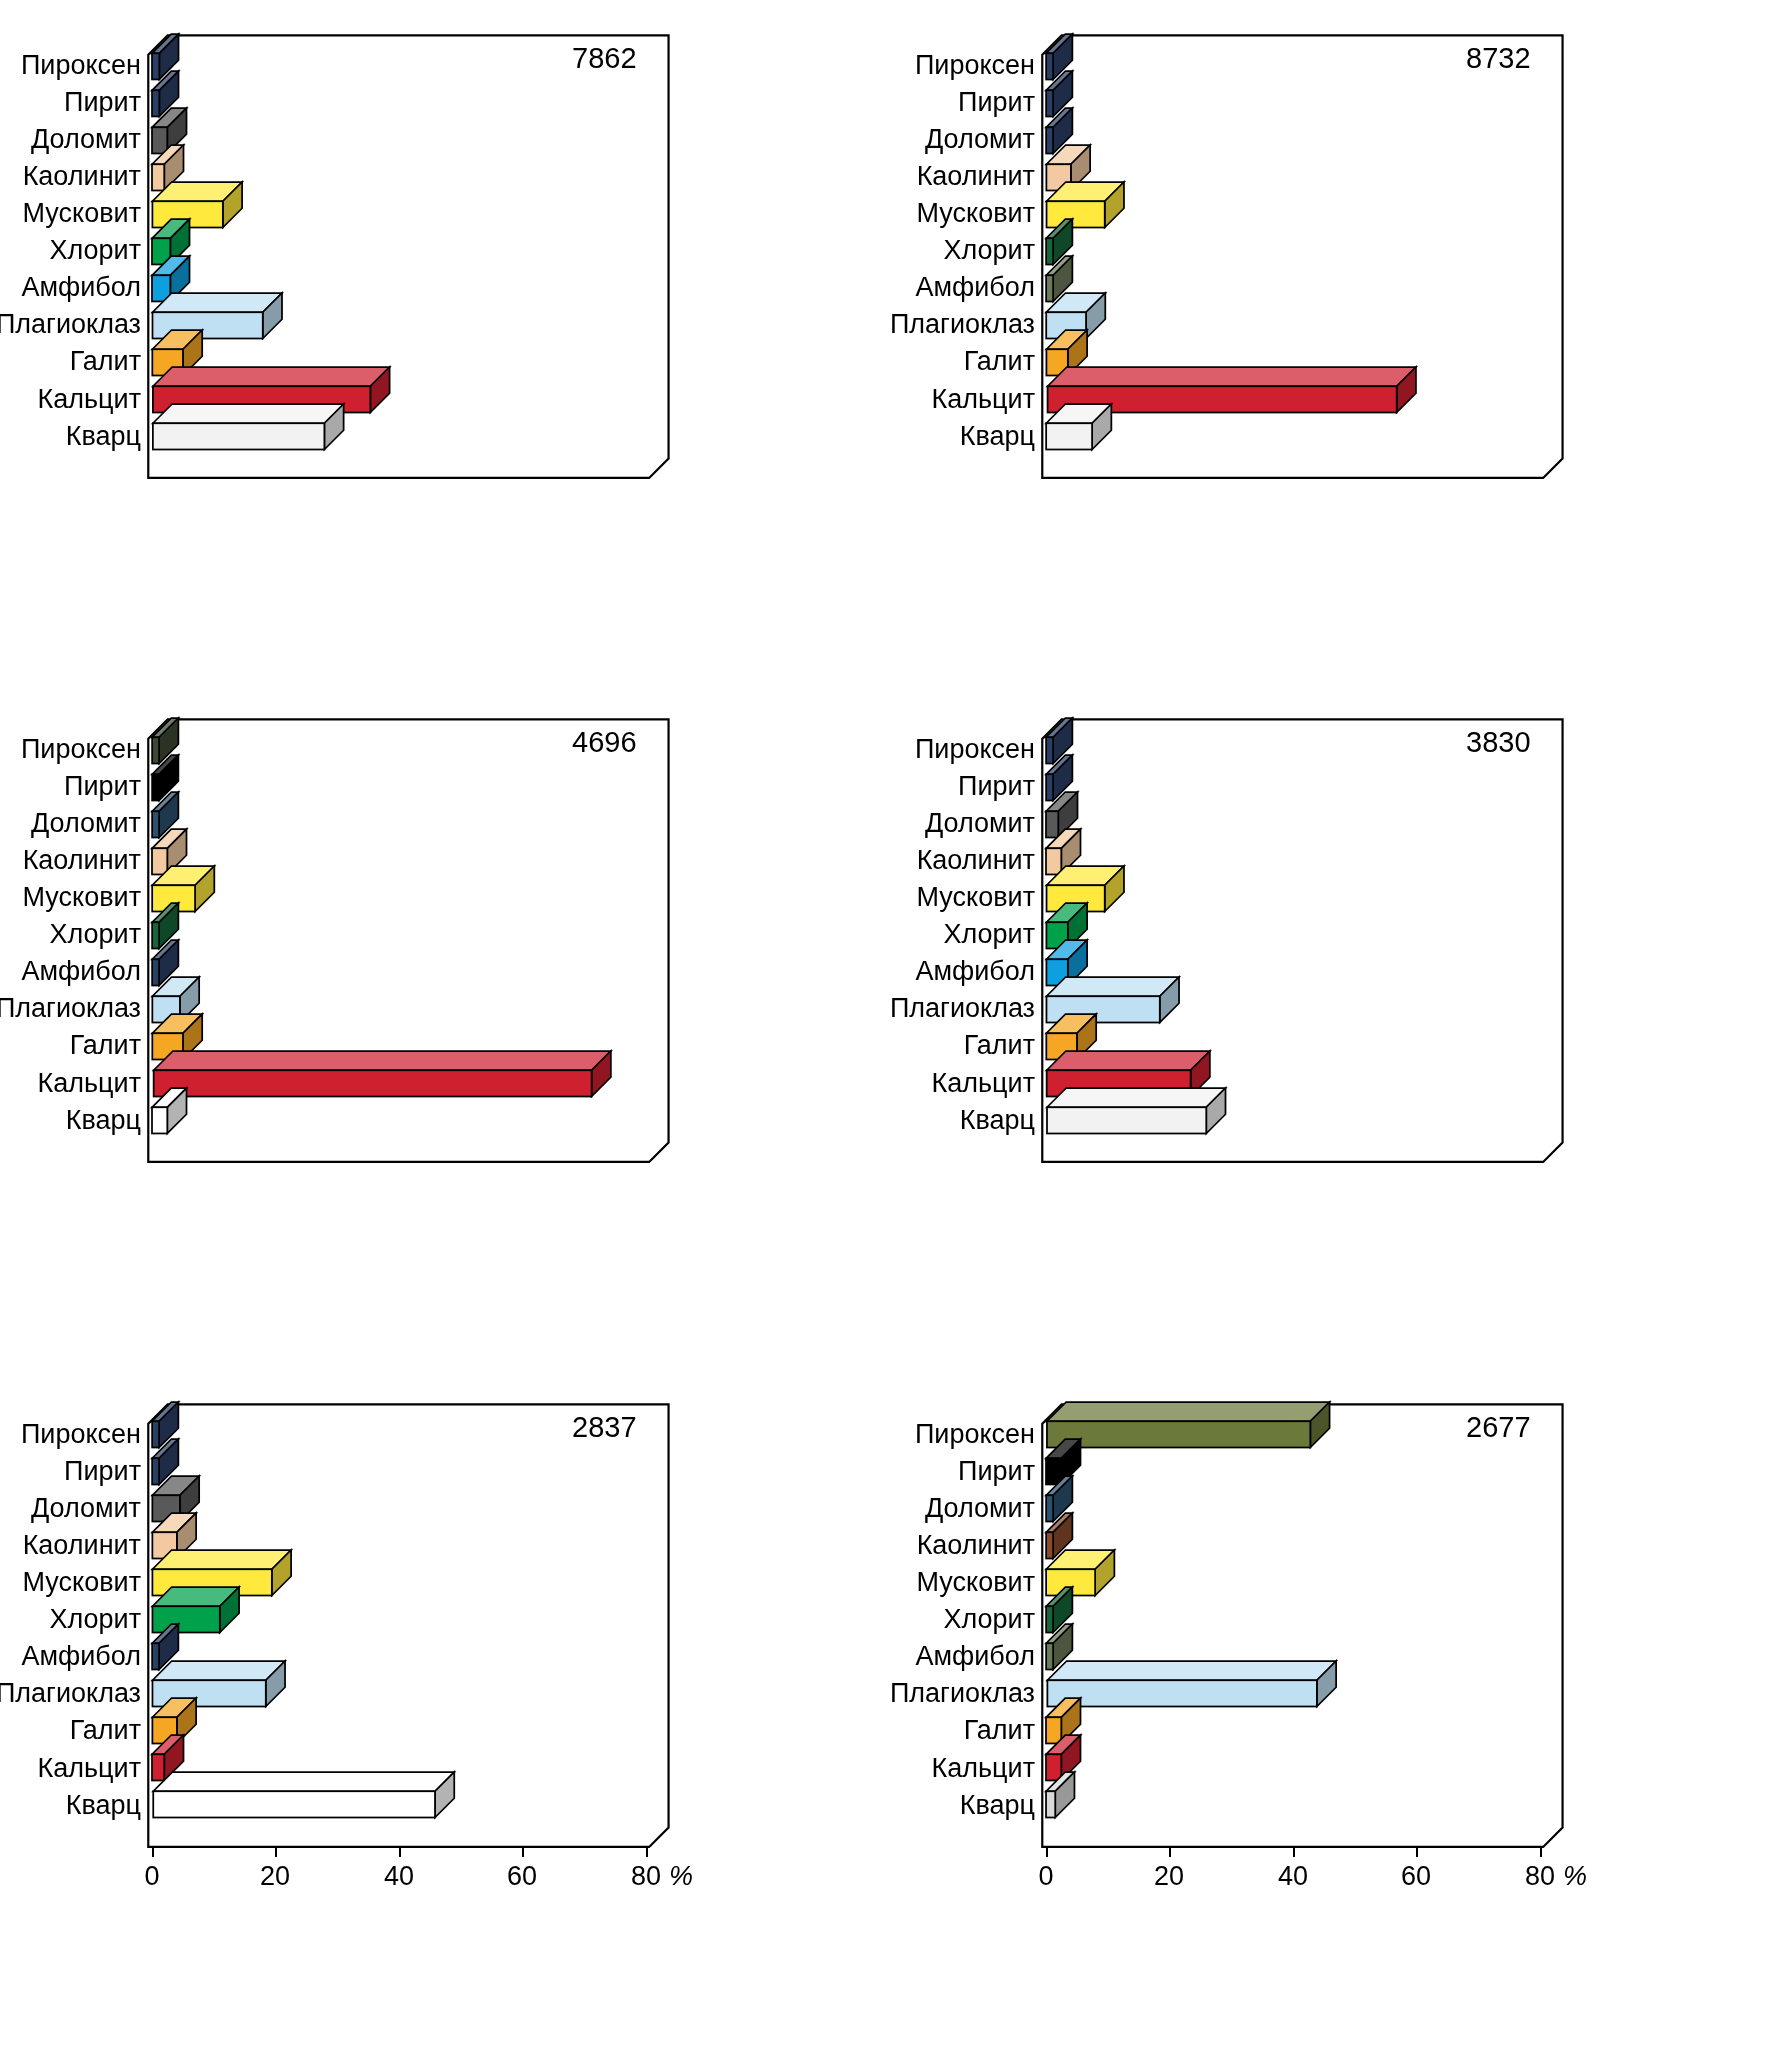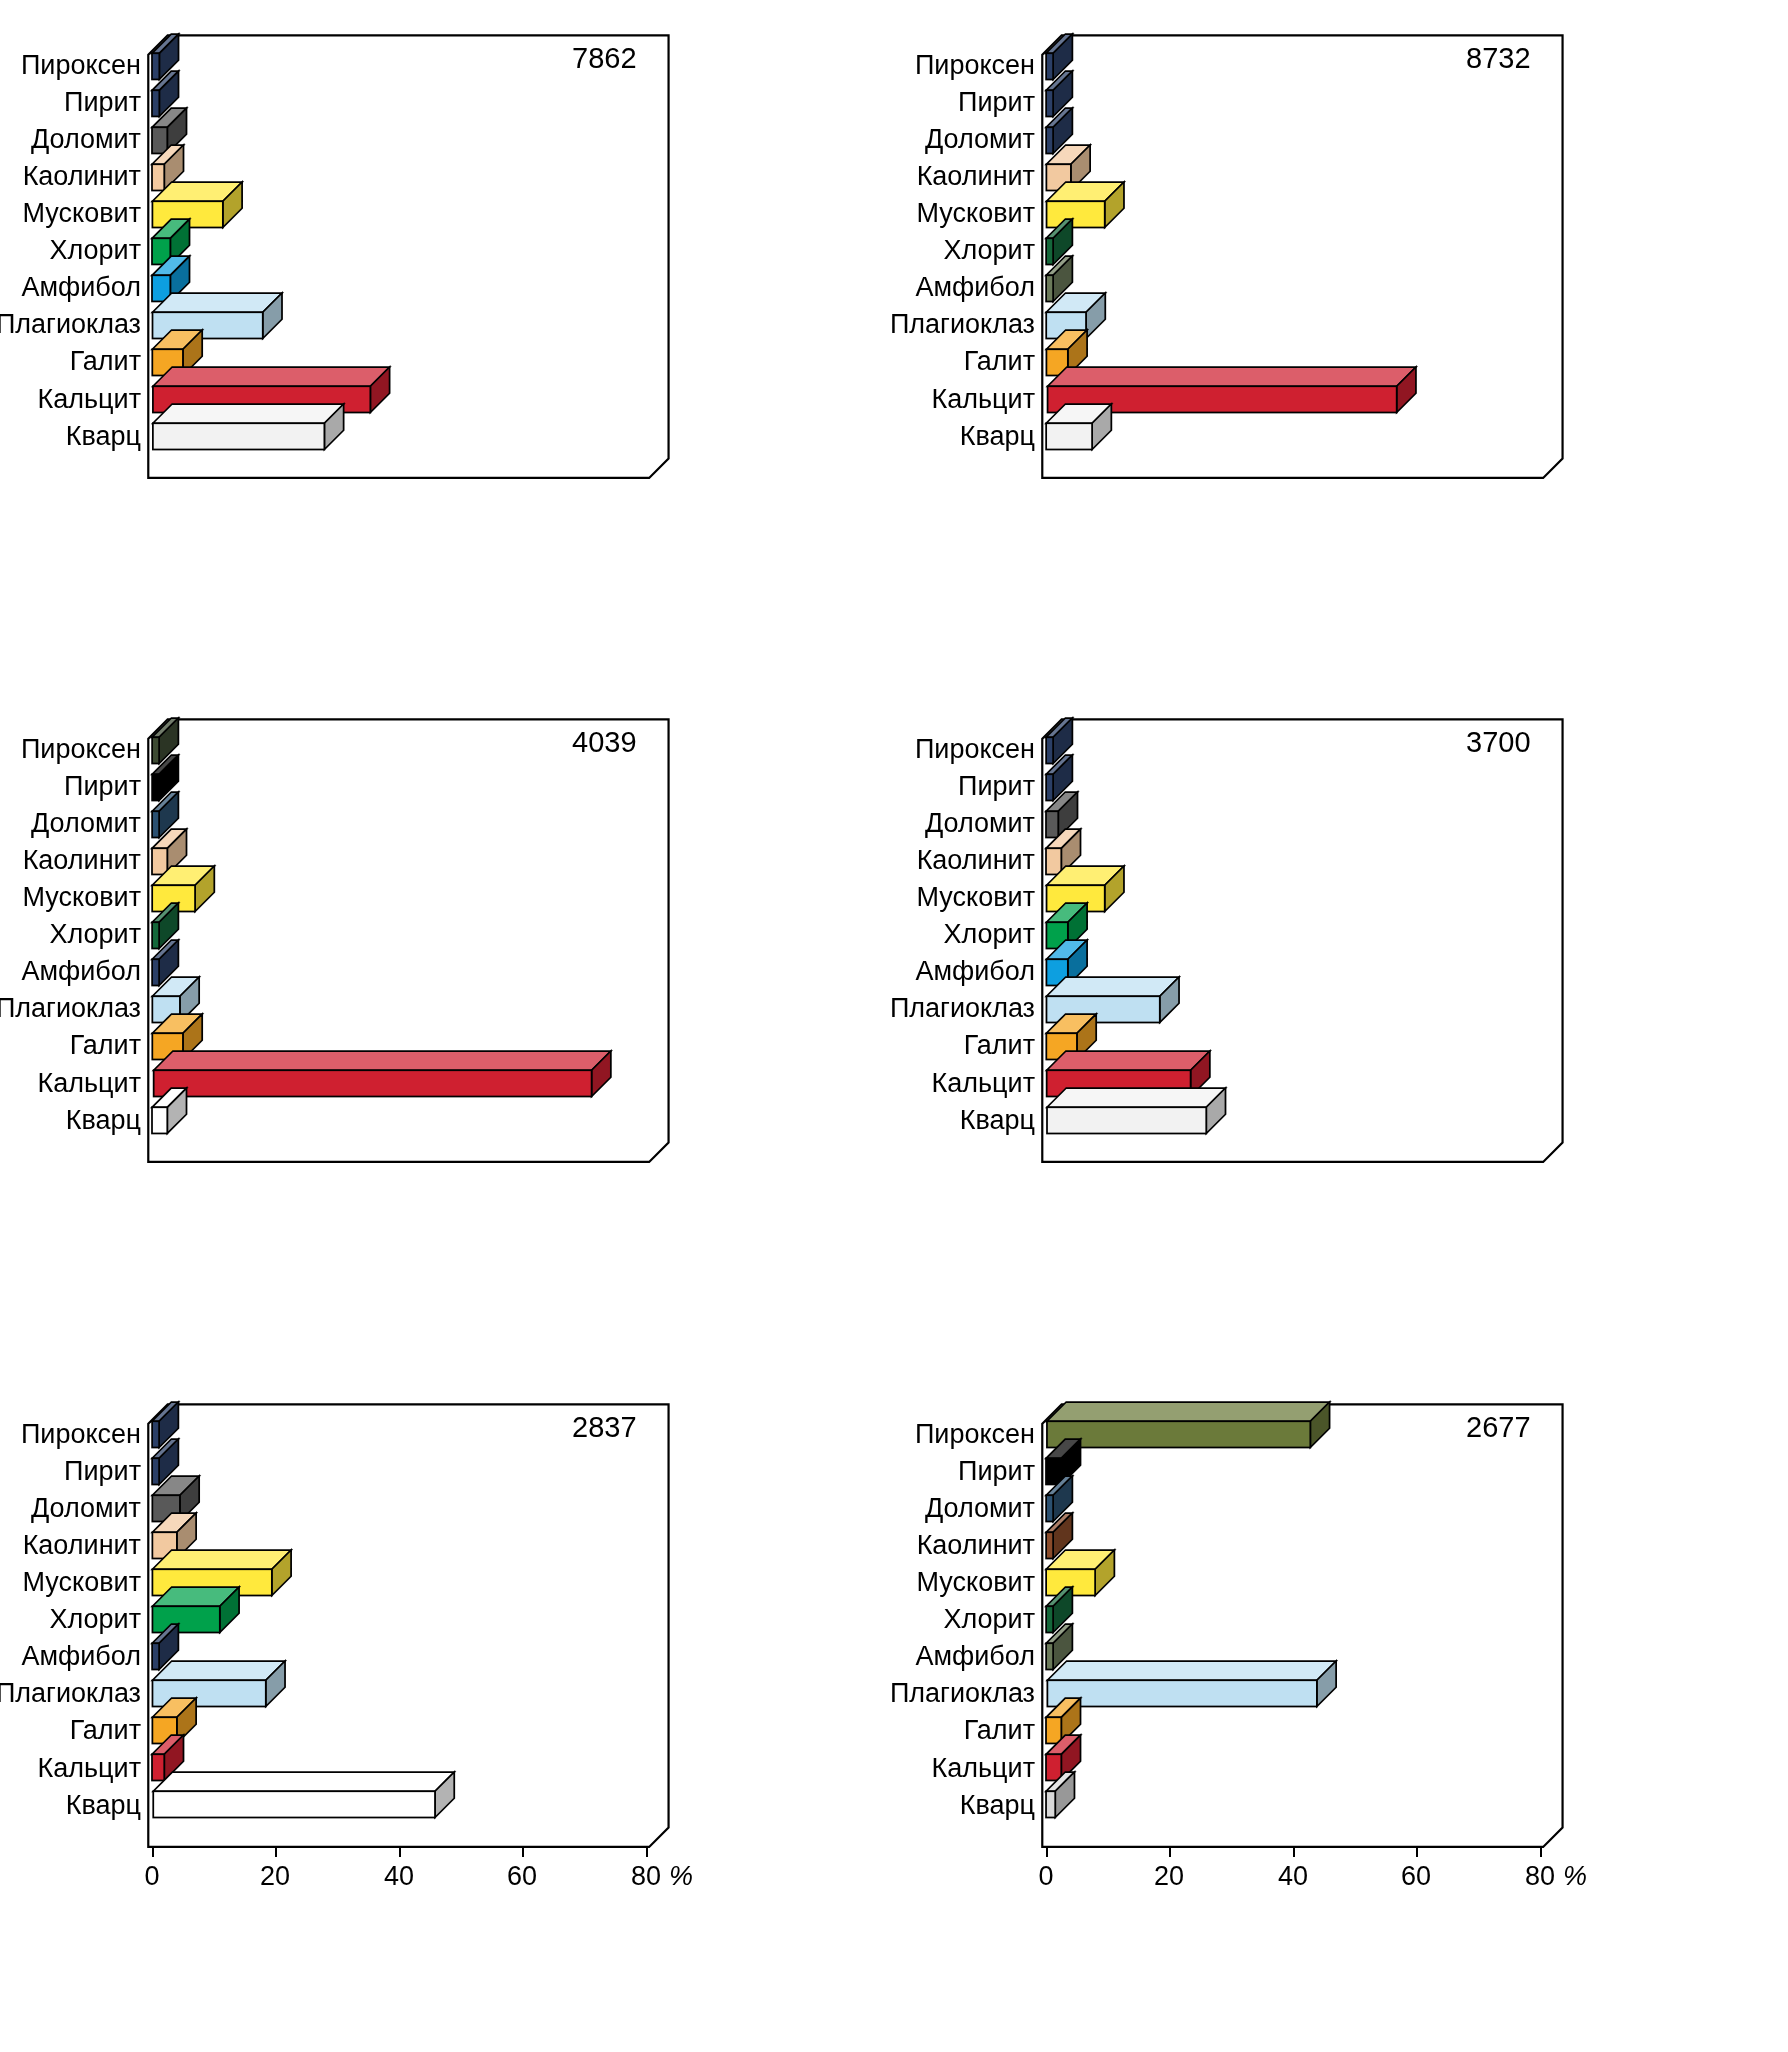--- a/index.html
+++ b/index.html
@@ -273,21 +273,21 @@
               <path d="M 52.5 22 L 74.5 0 L 74.5 30 L 52.5 52 Z" fill="rgb(169,169,169)" stroke="#000" stroke-width="2"></path>
               <rect x="0" y="22" width="52.5" height="30" fill="#f2f2f2" stroke="#000" stroke-width="2"></rect>
             </svg>
           </div>
         </div>
       </div>
       <div class="panel">
         <svg class="frame-svg" width="894" height="684" viewBox="0 0 1013.5 775.656">
           <path d="M 168 62 L 190 40 L 758 40 L 758 520 L 736 542 L 168 542 Z" fill="#ffffff" stroke="#000000" stroke-width="2.5"></path>
         </svg>
-        <div class="panel-id" style="left: 572px; top: 42px;">4039</div>
+        <div class="panel-id" style="left: 572px; top: 42px;">4696</div>
         <div class="labels" style="left: 0px; top: 0px; width: 141px;">
           <div class="lab" style="top: 52px;">Пироксен</div>
           <div class="lab" style="top: 89px;">Пирит</div>
           <div class="lab" style="top: 126px;">Доломит</div>
           <div class="lab" style="top: 163px;">Каолинит</div>
           <div class="lab" style="top: 200px;">Мусковит</div>
           <div class="lab" style="top: 237px;">Хлорит</div>
           <div class="lab" style="top: 274px;">Амфибол</div>
           <div class="lab" style="top: 311px;">Плагиоклаз</div>
           <div class="lab" style="top: 348px;">Галит</div>
@@ -371,21 +371,21 @@
               <path d="M 17.5 22 L 39.5 0 L 39.5 30 L 17.5 52 Z" fill="rgb(179,179,179)" stroke="#000" stroke-width="2"></path>
               <rect x="0" y="22" width="17.5" height="30" fill="#ffffff" stroke="#000" stroke-width="2"></rect>
             </svg>
           </div>
         </div>
       </div>
       <div class="panel">
         <svg class="frame-svg" width="894" height="684" viewBox="0 0 1013.5 775.656">
           <path d="M 168 62 L 190 40 L 758 40 L 758 520 L 736 542 L 168 542 Z" fill="#ffffff" stroke="#000000" stroke-width="2.5"></path>
         </svg>
-        <div class="panel-id" style="left: 572px; top: 42px;">3700</div>
+        <div class="panel-id" style="left: 572px; top: 42px;">3830</div>
         <div class="labels" style="left: 0px; top: 0px; width: 141px;">
           <div class="lab" style="top: 52px;">Пироксен</div>
           <div class="lab" style="top: 89px;">Пирит</div>
           <div class="lab" style="top: 126px;">Доломит</div>
           <div class="lab" style="top: 163px;">Каолинит</div>
           <div class="lab" style="top: 200px;">Мусковит</div>
           <div class="lab" style="top: 237px;">Хлорит</div>
           <div class="lab" style="top: 274px;">Амфибол</div>
           <div class="lab" style="top: 311px;">Плагиоклаз</div>
           <div class="lab" style="top: 348px;">Галит</div>

